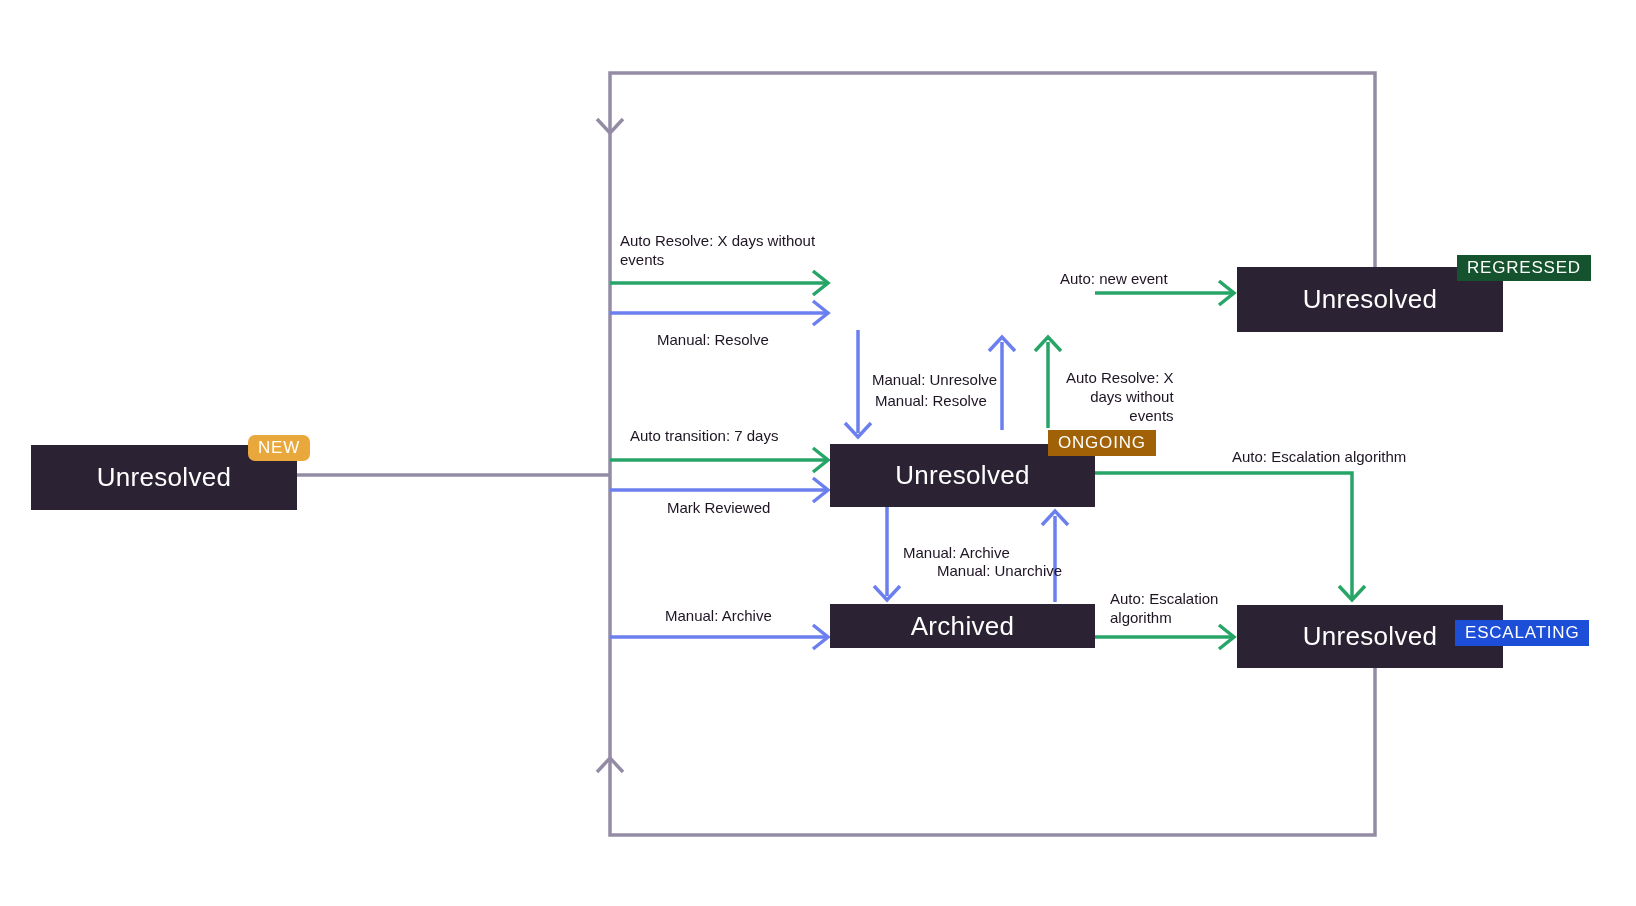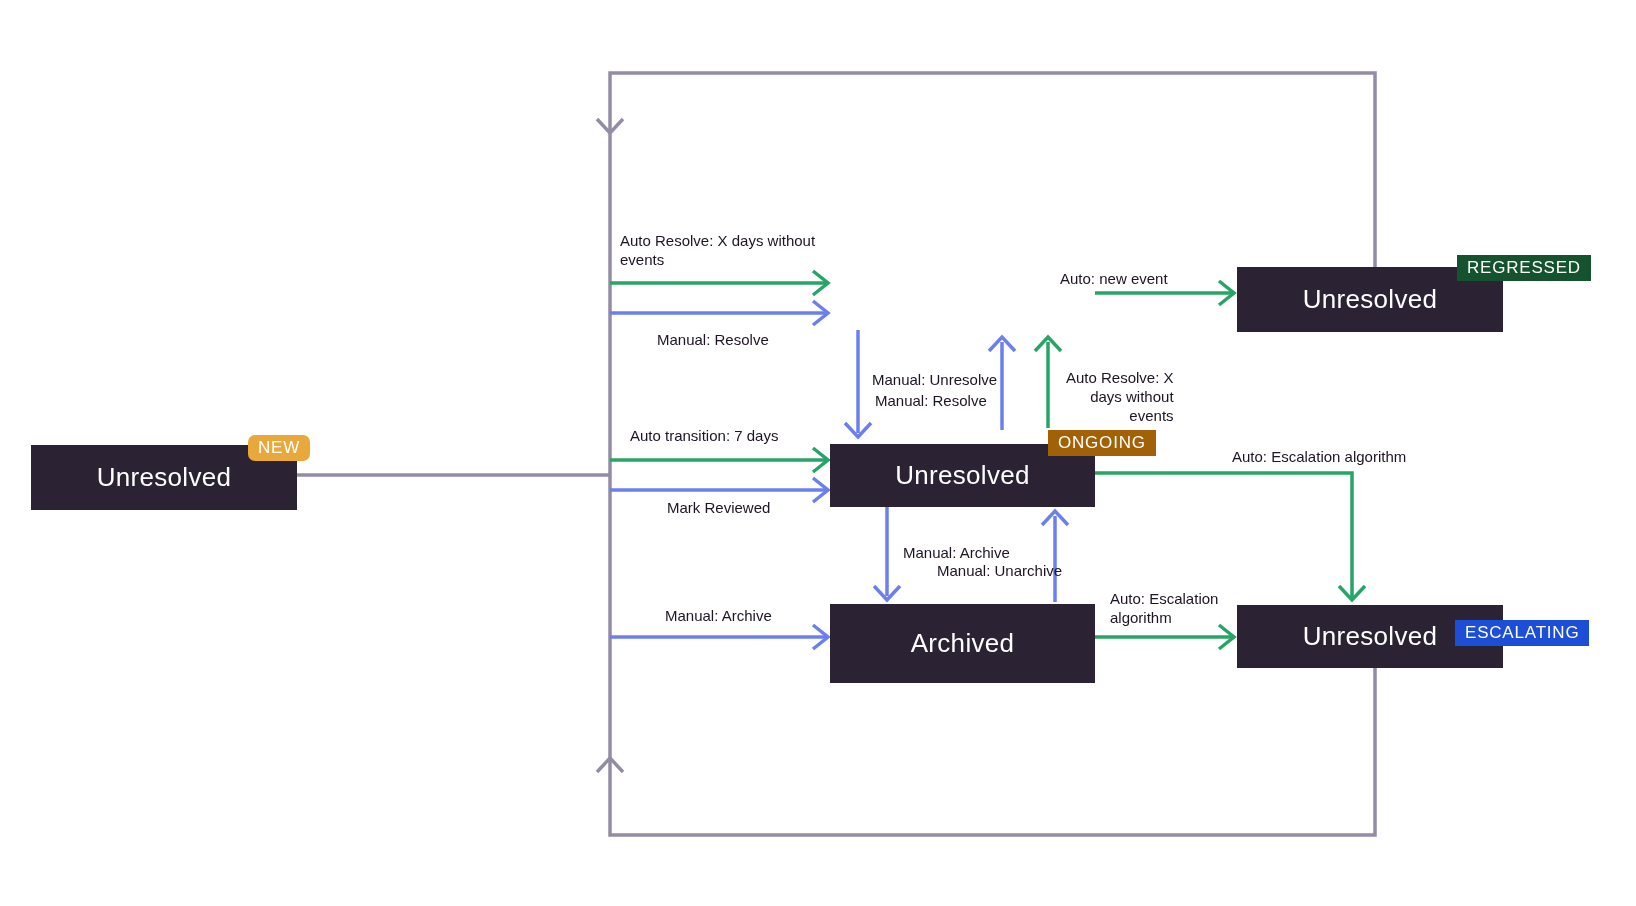--- a/index.html
+++ b/index.html
@@ -77,21 +77,21 @@
     <span>Unresolved</span>
   </div>
   <div class="badge badge-new" style="left:248px;top:435px;border-radius:7px;">NEW</div>
 
 
   <div class="state-box" style="left:830px;top:444px;width:265px;height:63px;">
     <span>Unresolved</span>
   </div>
   <div class="badge badge-ongoing" style="left:1048px;top:430px;">ONGOING</div>
 
-  <div class="state-box" style="left:830px;top:604px;width:265px;height:79px;text-align:right;">
+  <div class="state-box" style="left:830px;top:604px;width:265px;height:44px;text-align:right;">
     <span>Archived</span>
   </div>
 
   <div class="state-box" style="left:1237px;top:267px;width:266px;height:65px;">
     <span>Unresolved</span>
   </div>
   <div class="badge badge-regressed" style="left:1457px;top:255px;">REGRESSED</div>
 
   <div class="state-box" style="left:1237px;top:605px;width:266px;height:63px;">
     <span>Unresolved</span>

